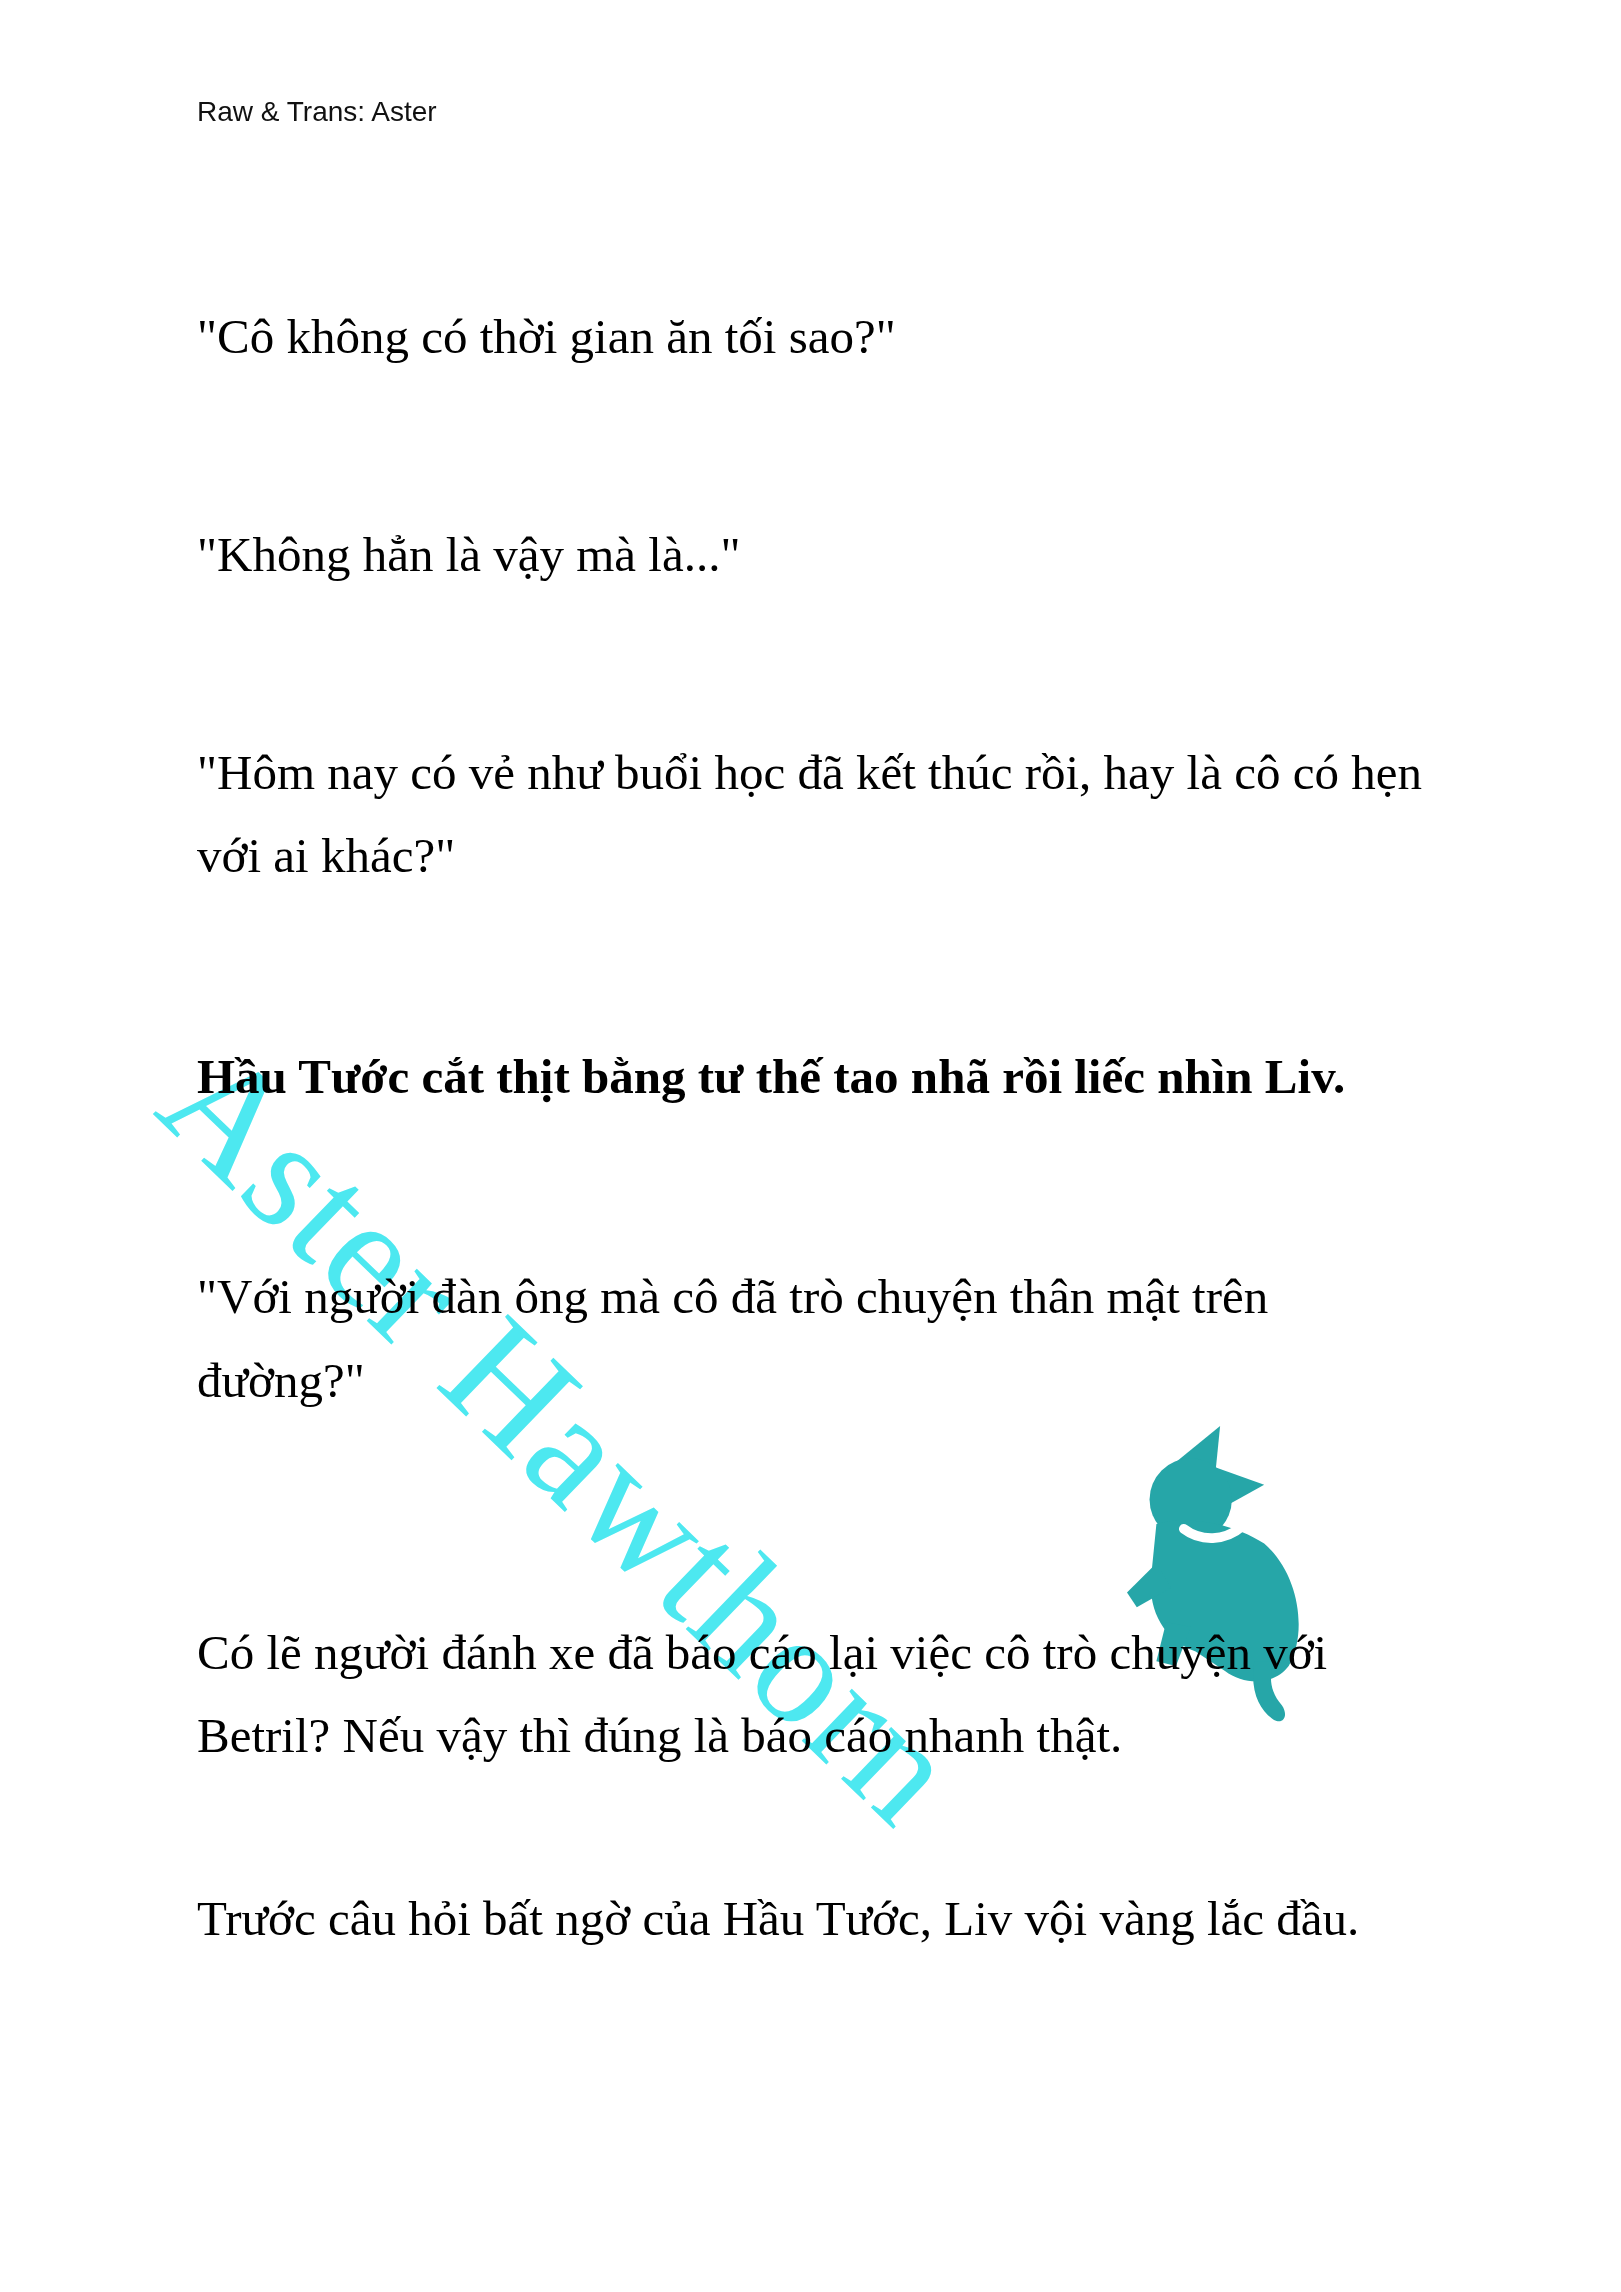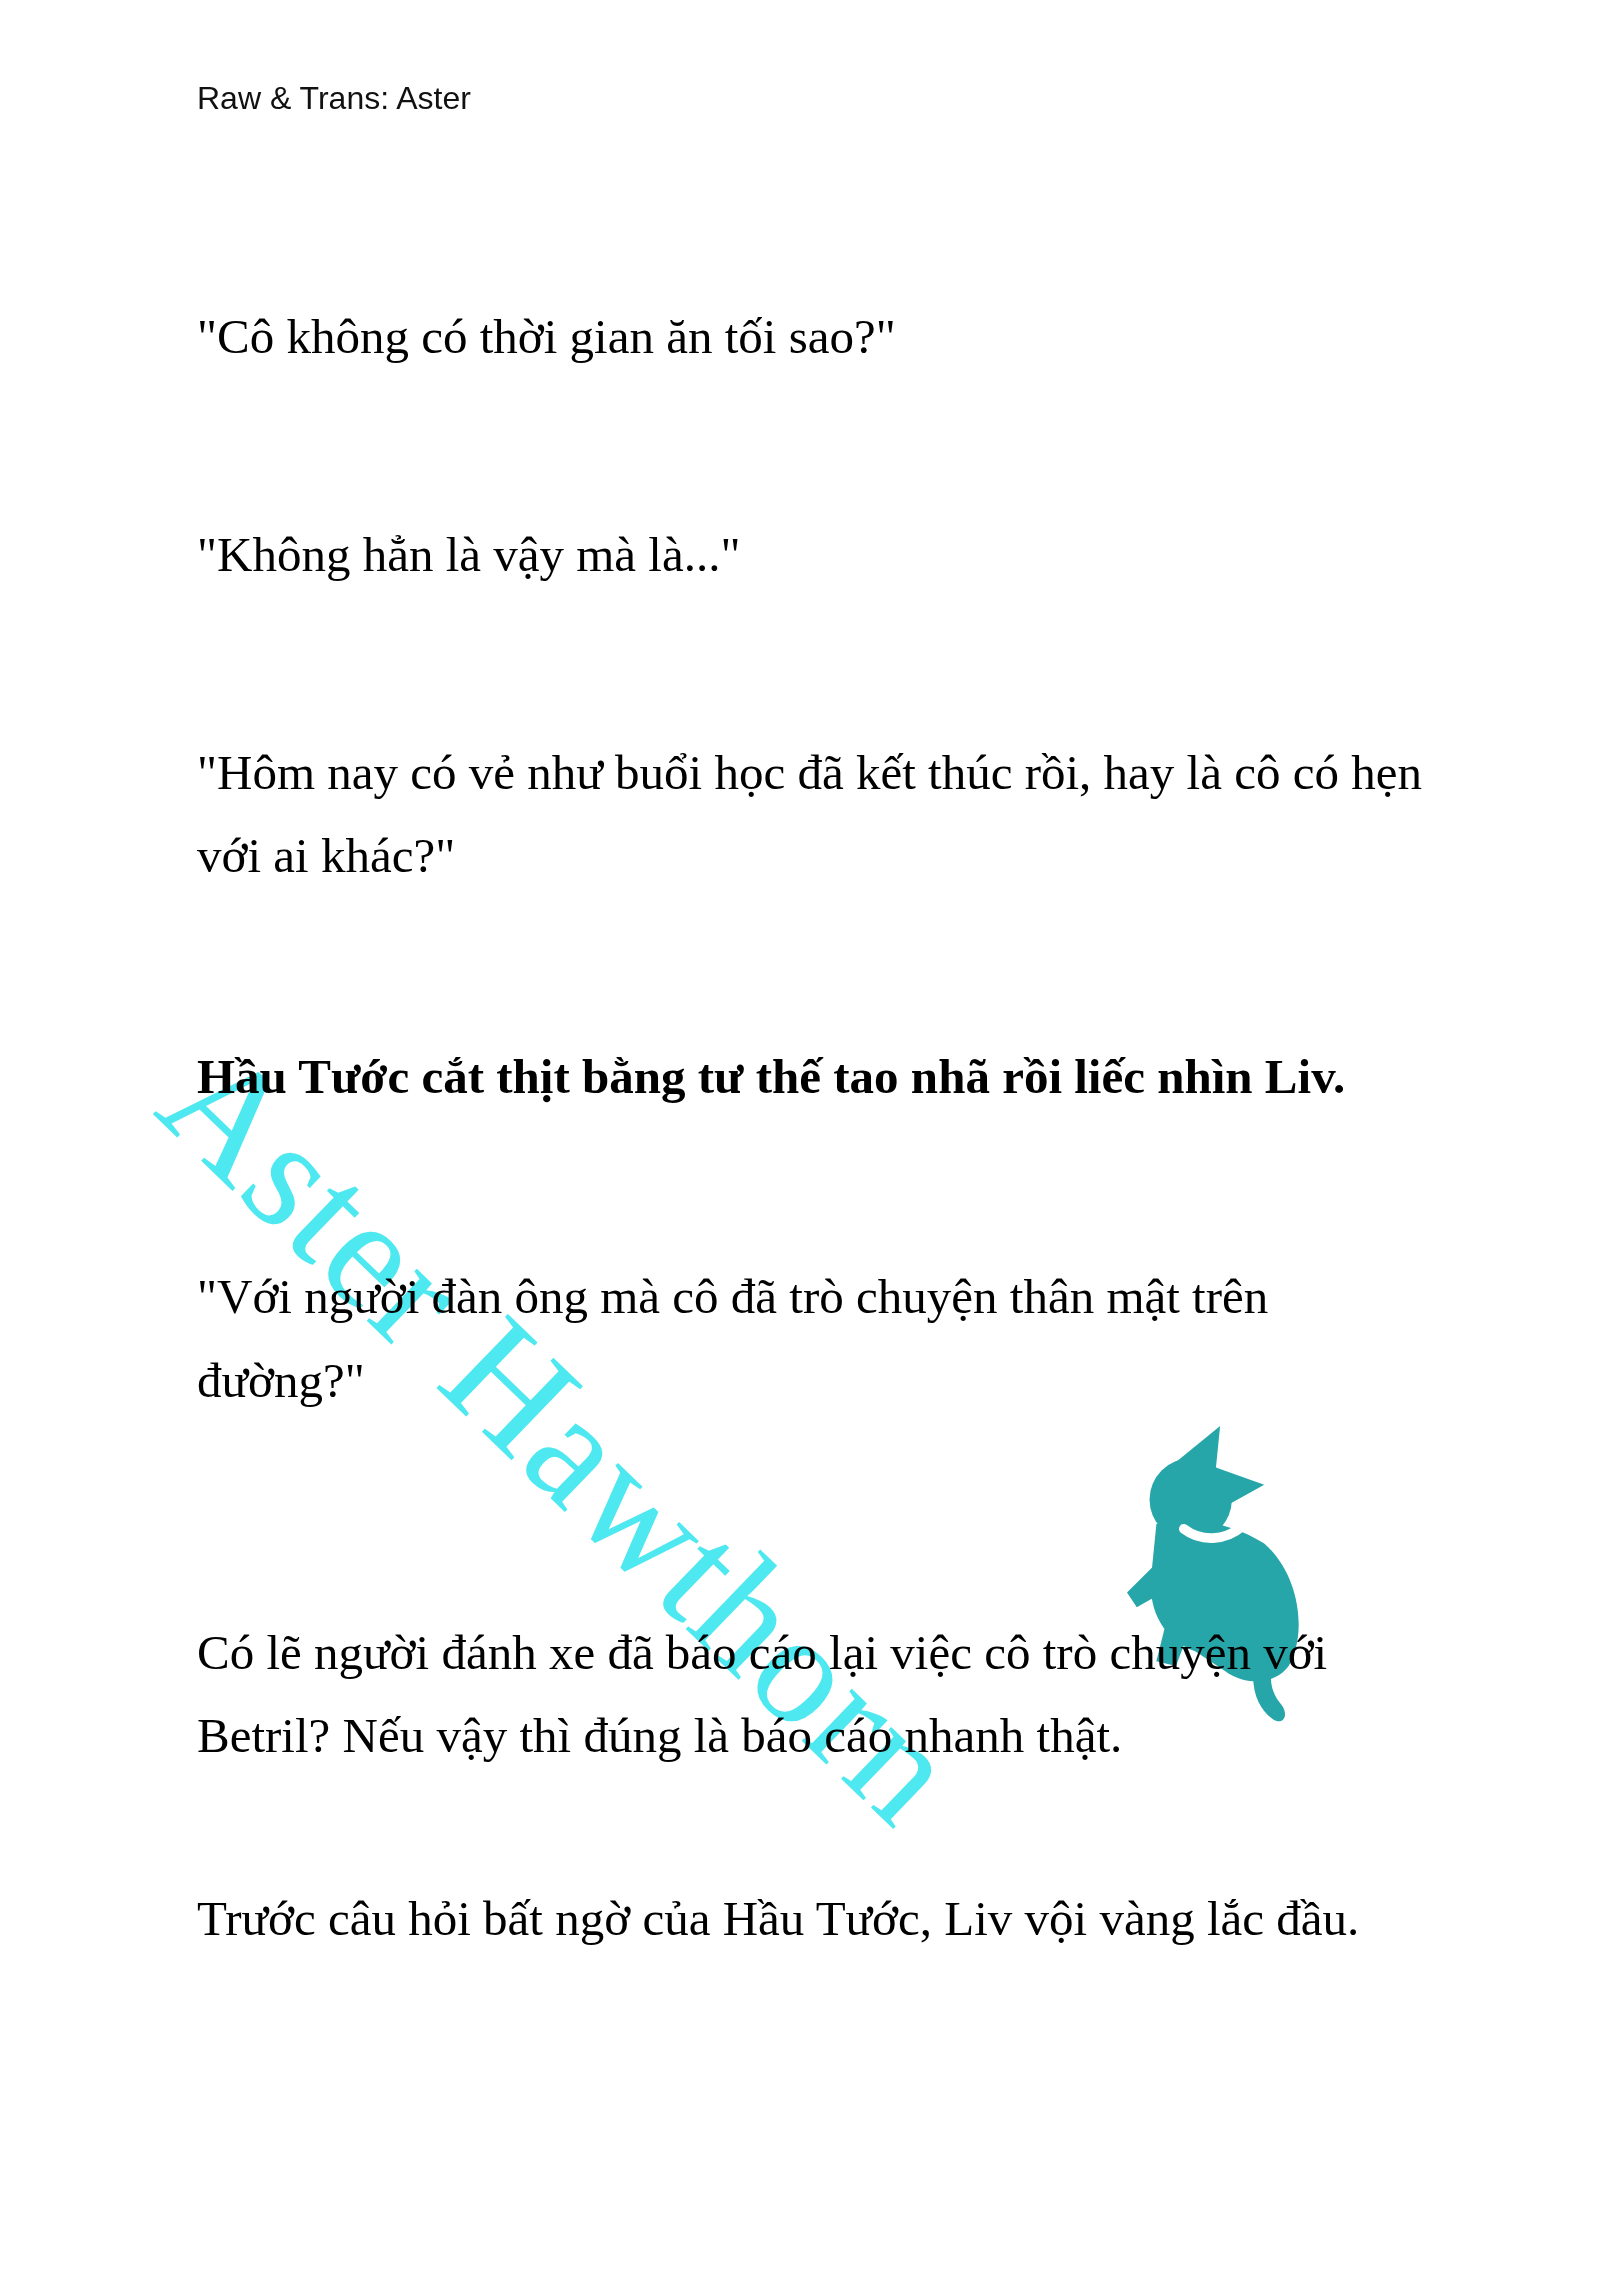--- a/index.html
+++ b/index.html
@@ -1,19 +1,19 @@
 <!DOCTYPE html>
 <html><head>
 <meta charset="utf-8">
 <style>
   html, body { margin: 0; padding: 0; background: #ffffff; }
   body { width: 1621px; height: 2293px; position: relative; overflow: hidden; }
   .header {
-    position: absolute; left: 197px; top: 80px;
-    font-family: "Liberation Sans", sans-serif; font-size: 32px; color: #111;
+    position: absolute; left: 197px; top: 96px;
+    font-family: "Liberation Sans", sans-serif; font-size: 28px; color: #111;
     white-space: nowrap;
   }
   .line {
     position: absolute; left: 197px;
     font-family: "Liberation Serif", serif; font-size: 49px; color: #000;
     white-space: nowrap; line-height: 1; z-index: 2;
   }
   .watermark {
     position: absolute; left: 196px; top: 1039px;
     transform-origin: 0 0; transform: rotate(44deg) translate(19.6px, -59px);

